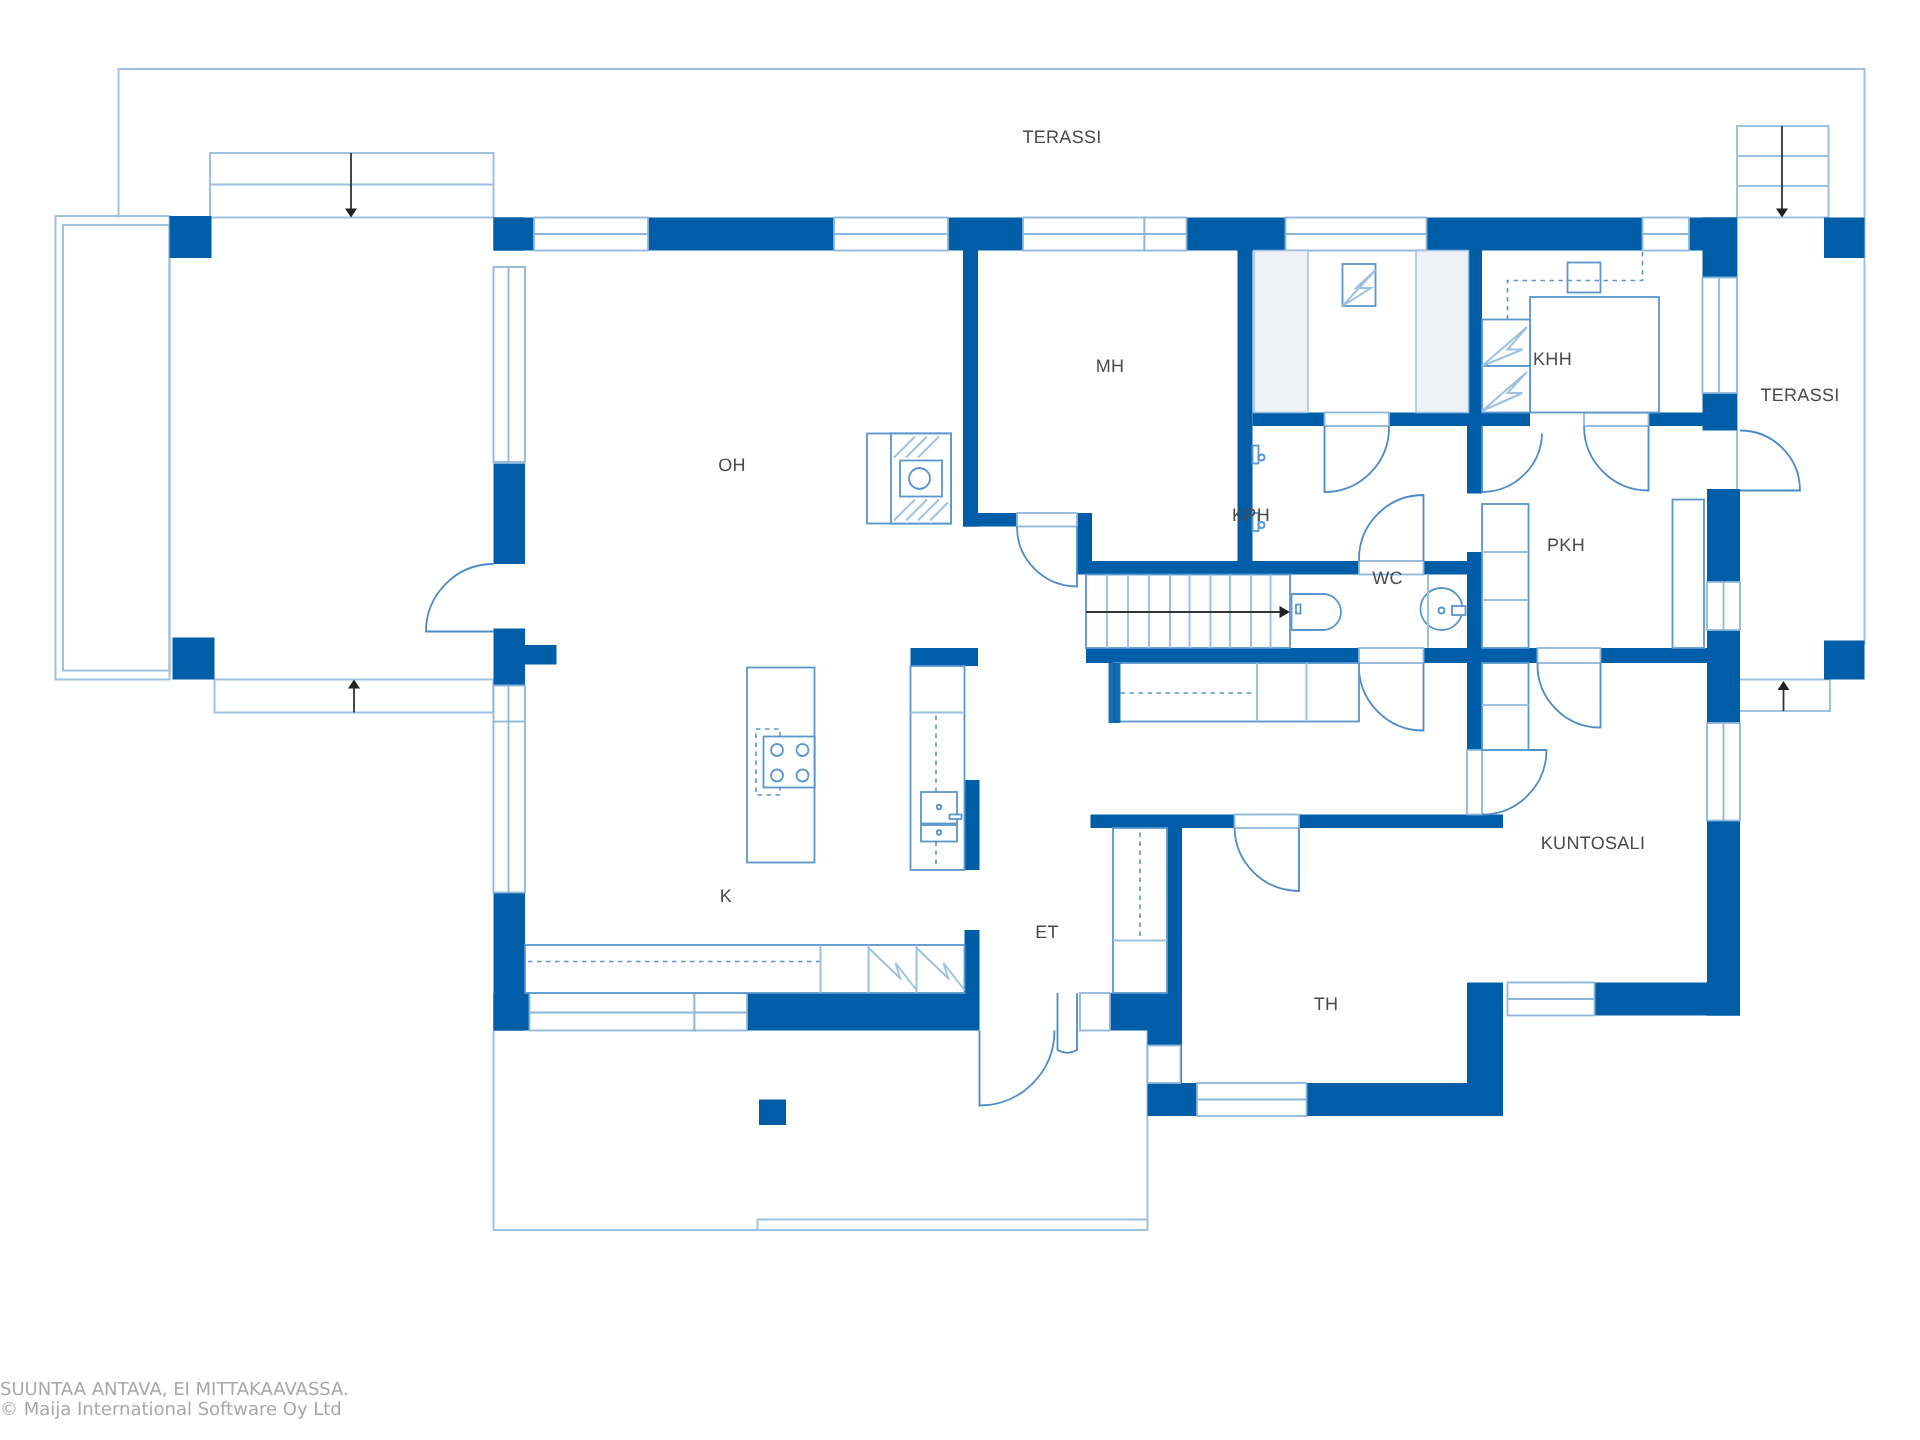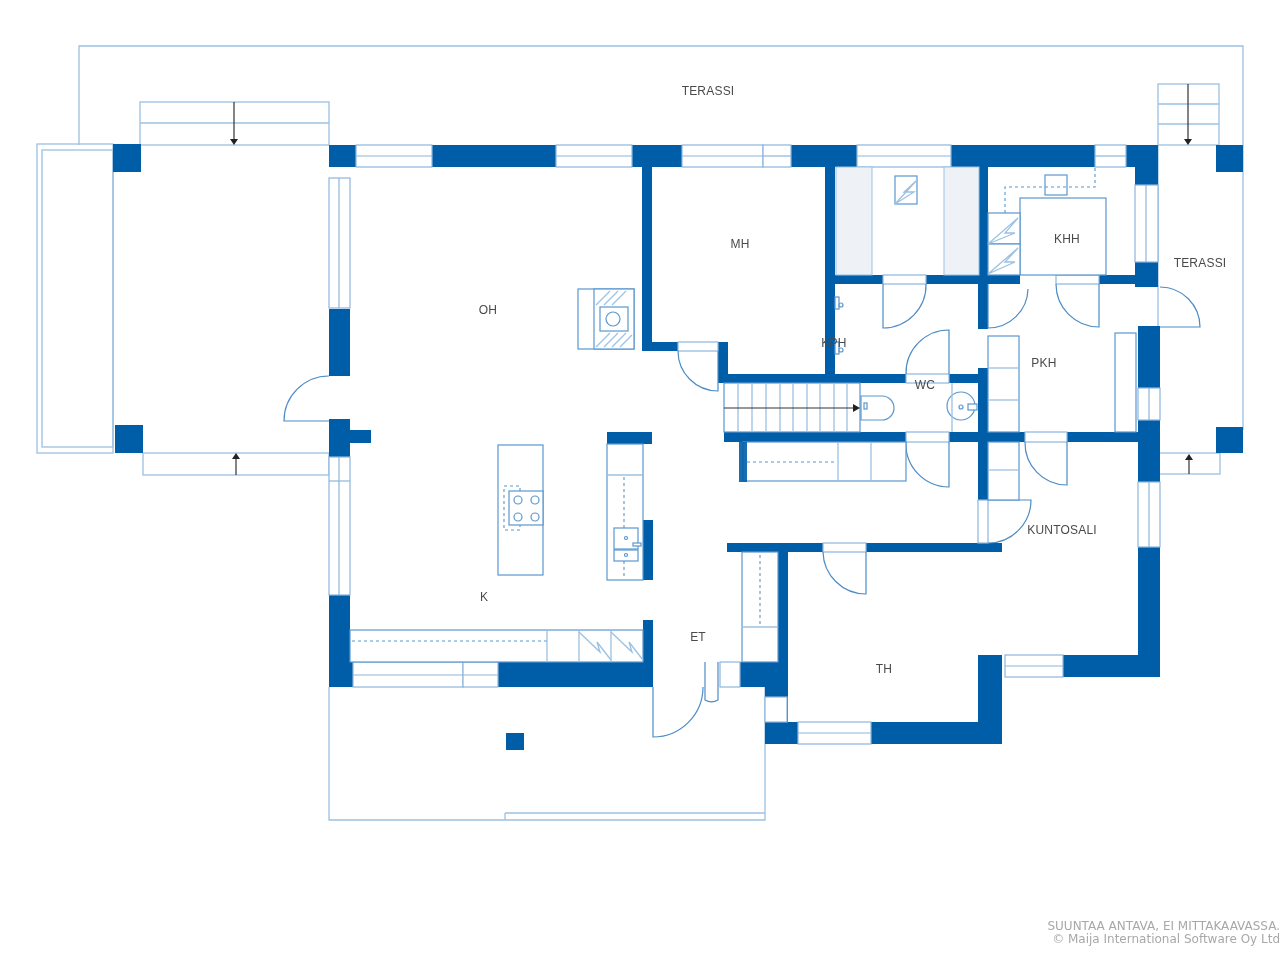--- a/index.html
+++ b/index.html
@@ -8,21 +8,21 @@
   .wall { fill: #005ea8; }
   .thin { fill: none; stroke: #9cc1e2; stroke-width: 1.3; }
   .win { fill: #ffffff; stroke: #8db6dc; stroke-width: 1.2; }
   .door { fill: none; stroke: #4c8cc7; stroke-width: 1.2; }
   .fix { fill: #ffffff; stroke: #5a97cf; stroke-width: 1.2; }
   .dash { fill: none; stroke: #5a97cf; stroke-width: 1.1; stroke-dasharray: 3 3; }
   .arrow { stroke: #333; stroke-width: 1.2; fill: none; }
   .arrowhead { fill: #222; }
   .sauna-bench { fill: #eef2f6; stroke: #9cc1e2; stroke-width: 1; }
   .room-label { position: absolute; font-size: 12px; color: #4a4a4a; transform: translate(-50%, -50%); white-space: nowrap; letter-spacing: 0.2px; }
-  .footer { position: absolute; left: 0; width: 1280px; text-align: right; font-family: "DejaVu Sans", sans-serif; font-size: 12px; color: #a8a8a8; }
+  .footer { position: absolute; left: 0; width: 1280px; text-align: left; font-family: "DejaVu Sans", sans-serif; font-size: 12px; color: #a8a8a8; }
 </style>
 </head>
 <body>
 
 <svg id="plan" viewBox="0 0 1280 960" xmlns="http://www.w3.org/2000/svg">
 
   <g>
 
     <polyline class="thin" points="79,145 79,46 1243,46 1243,430"></polyline>
 
@@ -326,24 +326,24 @@
       <line class="thin" x1="611" y1="630" x2="611" y2="662"></line>
       <polyline class="thin" points="579,632 600,652 597,642 611,660"></polyline>
       <polyline class="thin" points="611,632 632,652 629,642 643,660"></polyline>
     </g>
   </g>
 </svg>
 
 <div class="room-label" style="left:708px;top:91px">TERASSI</div>
 <div class="room-label" style="left:488px;top:310px">OH</div>
 <div class="room-label" style="left:740px;top:244px">MH</div>
-<div class="room-label" style="left:1067px;top:239px">KHH</div>
+<div class="room-label" style="left:1035px;top:239px">KHH</div>
 <div class="room-label" style="left:1200px;top:263px">TERASSI</div>
 <div class="room-label" style="left:834px;top:343px">KPH</div>
 <div class="room-label" style="left:1044px;top:363px">PKH</div>
 <div class="room-label" style="left:925px;top:385px">WC</div>
 <div class="room-label" style="left:484px;top:597px">K</div>
-<div class="room-label" style="left:698px;top:637px">ET</div>
-<div class="room-label" style="left:1062px;top:530px">KUNTOSALI</div>
+<div class="room-label" style="left:698px;top:621px">ET</div>
+<div class="room-label" style="left:1062px;top:562px">KUNTOSALI</div>
 <div class="room-label" style="left:884px;top:669px">TH</div>
 
 <div class="footer" style="top:919px">SUUNTAA ANTAVA, EI MITTAKAAVASSA.</div>
 <div class="footer" style="top:932px">© Maija International Software Oy Ltd</div>
 
 </body></html>

